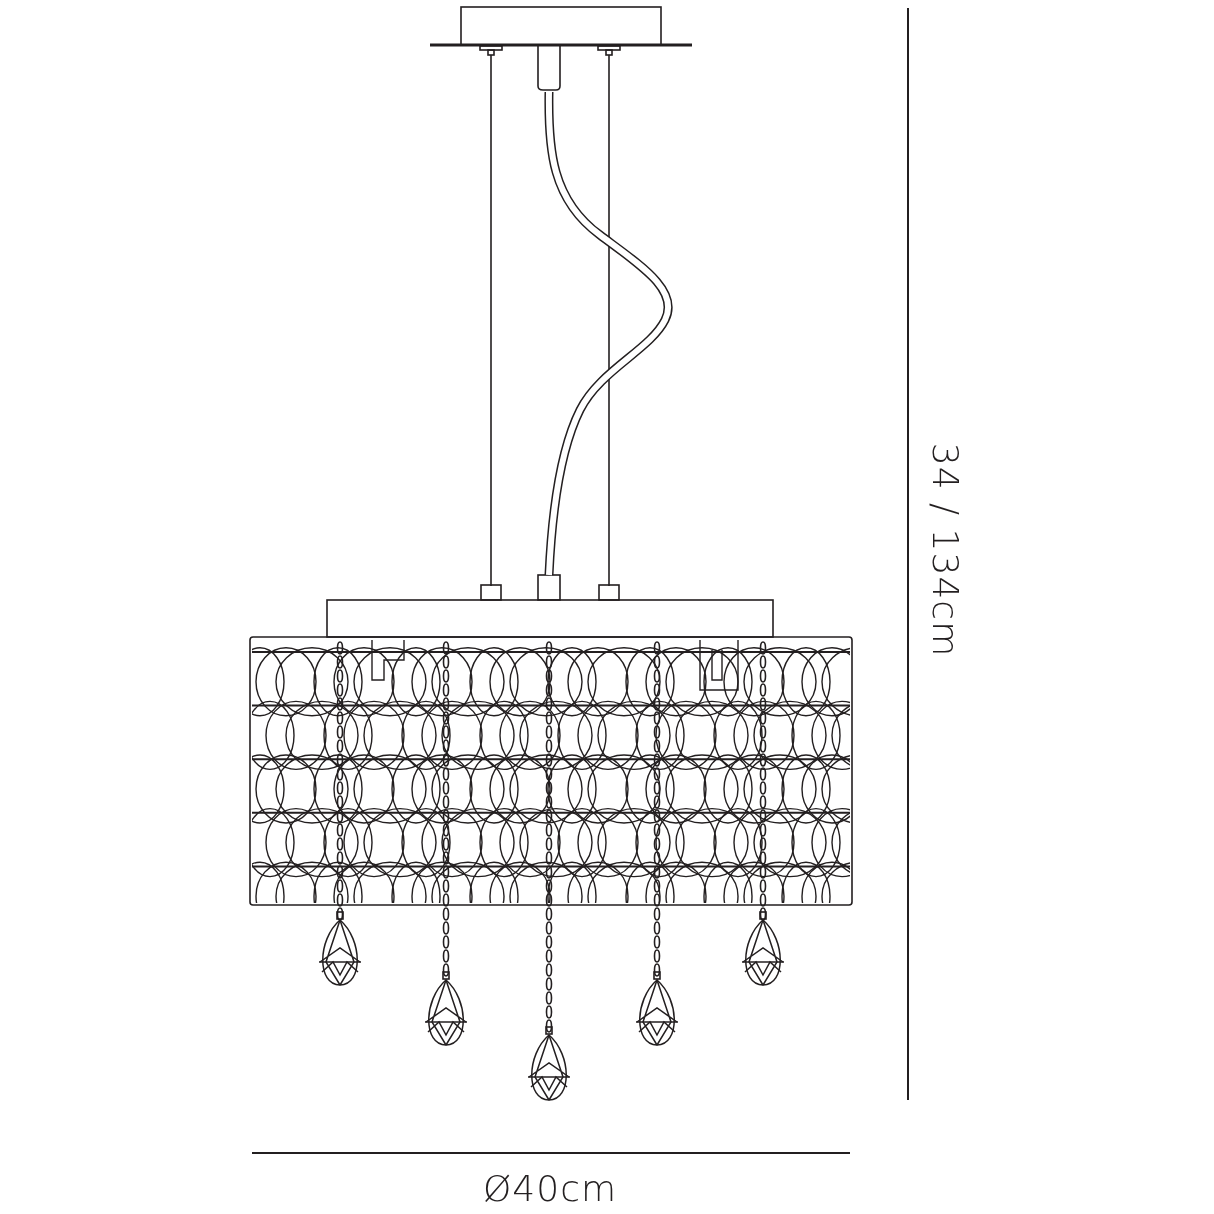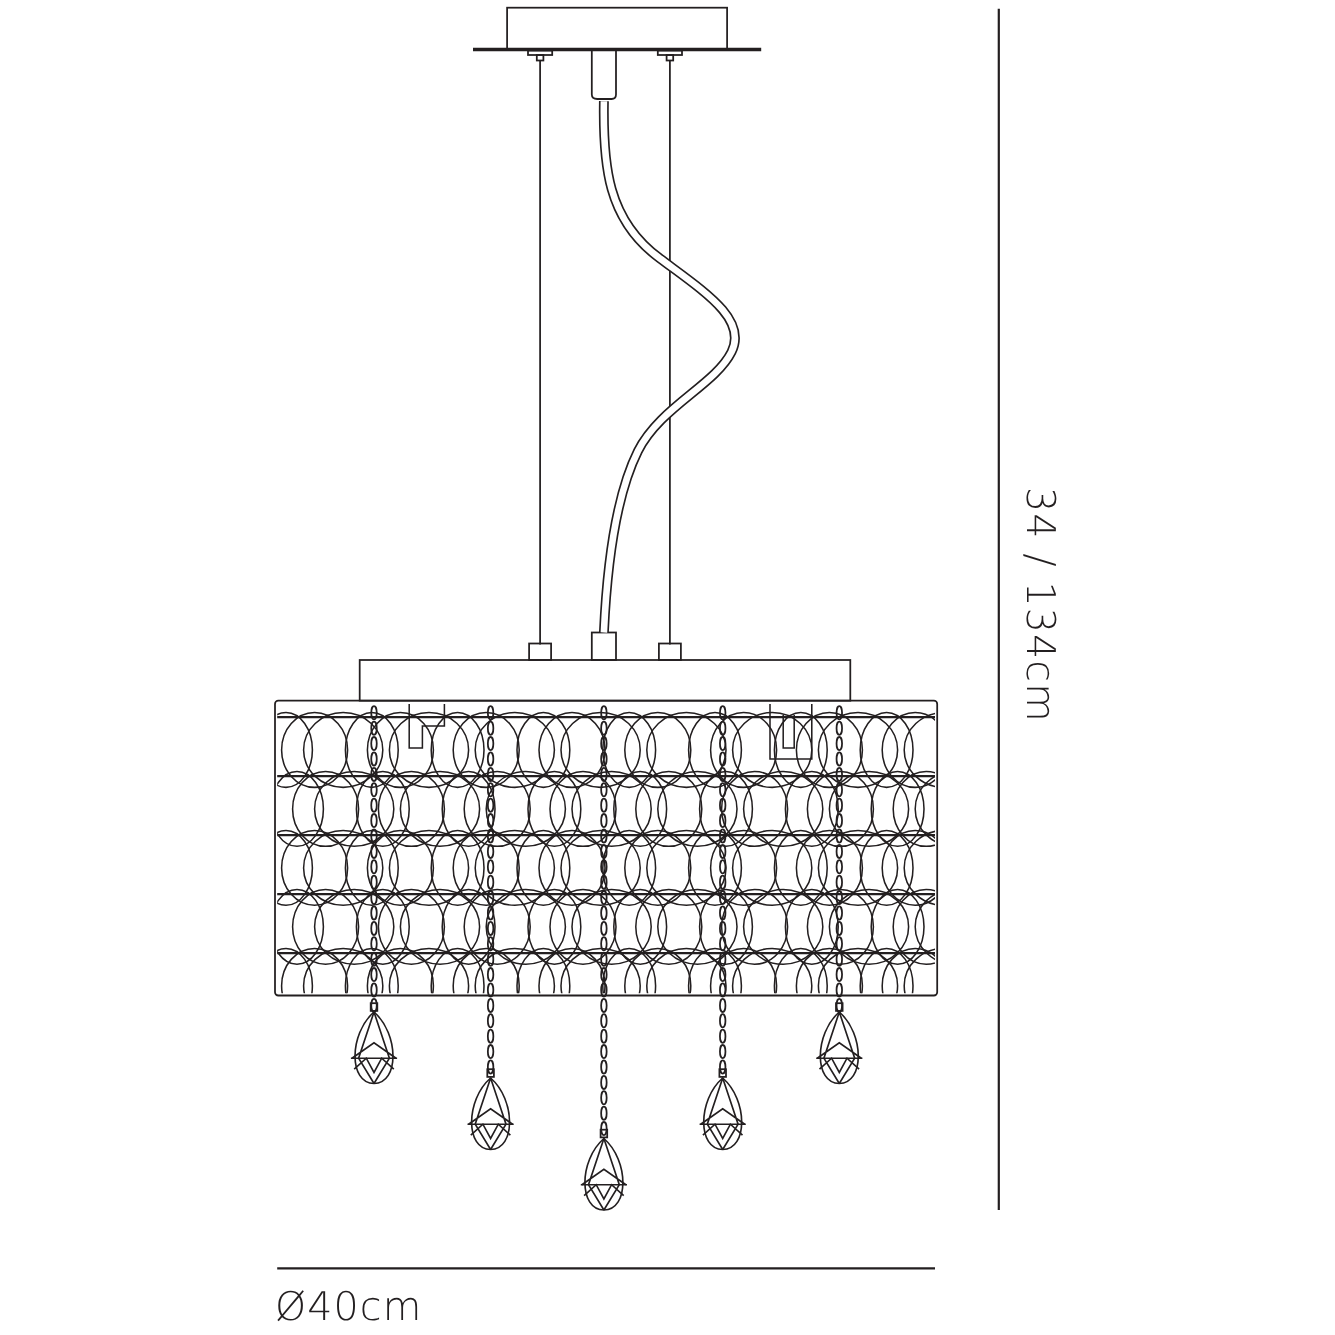--- a/index.html
+++ b/index.html
@@ -1,21 +1,21 @@
 <!DOCTYPE html>
 <html><head>
   <meta charset="utf-8">
   <style>
     html, body { margin: 0; padding: 0; background: #ffffff; }
     body { width: 1214px; height: 1214px; position: relative; overflow: hidden;
            font-family: "Liberation Sans", "DejaVu Sans", sans-serif; }
     #drawing { position: absolute; left: 0; top: 0; width: 1214px; height: 1214px; }
     .dim-label { position: absolute; color: #231f20; font-weight: 300;
                  font-family: "DejaVu Sans", "Liberation Sans", sans-serif; letter-spacing: 1px; }
-    #width-label { left: 250px; width: 600px; top: 1168px; font-size: 36px; }
+    #width-label { left: 250px; width: 600px; top: 1168px; text-align: center; font-size: 36px; }
     #height-label { left: 945px; top: 550px; font-size: 36px; white-space: nowrap;
                     transform: translate(-50%, -50%) rotate(90deg); transform-origin: center center; }
   </style>
 </head>
 <body>
 
 <svg id="drawing" width="1214" height="1214" viewBox="0 0 1214 1214" xmlns="http://www.w3.org/2000/svg">
   <g id="fixture" stroke="#231f20" fill="none" stroke-width="1.6">
       <rect x="461" y="7" width="200" height="38"></rect>
       <line x1="430" x2="692" y1="45" y2="45" stroke-width="3"></line>

